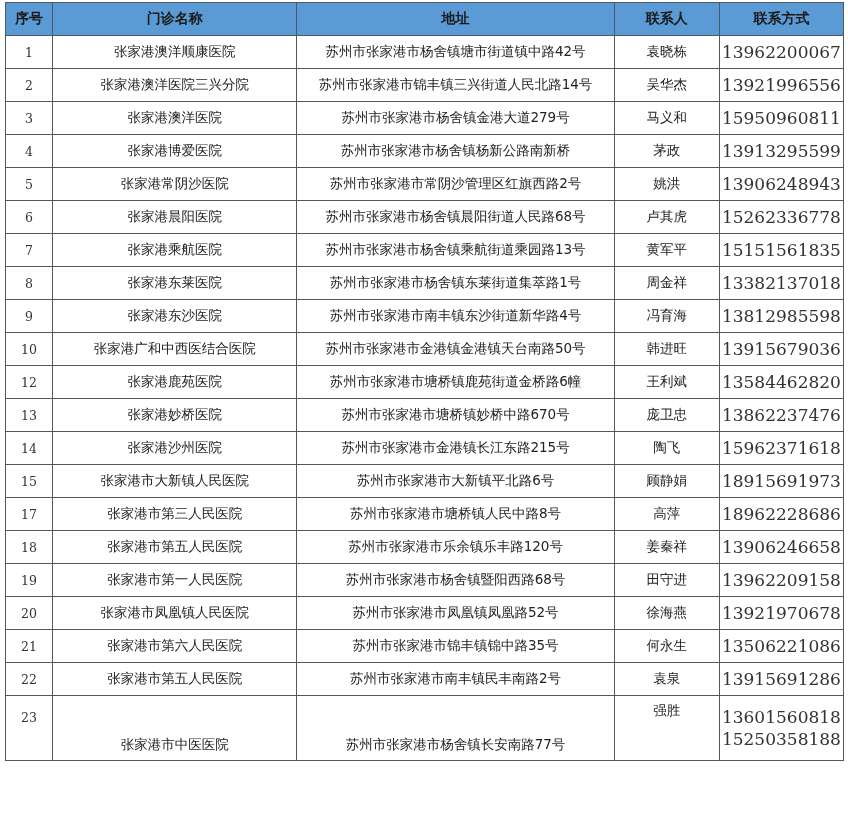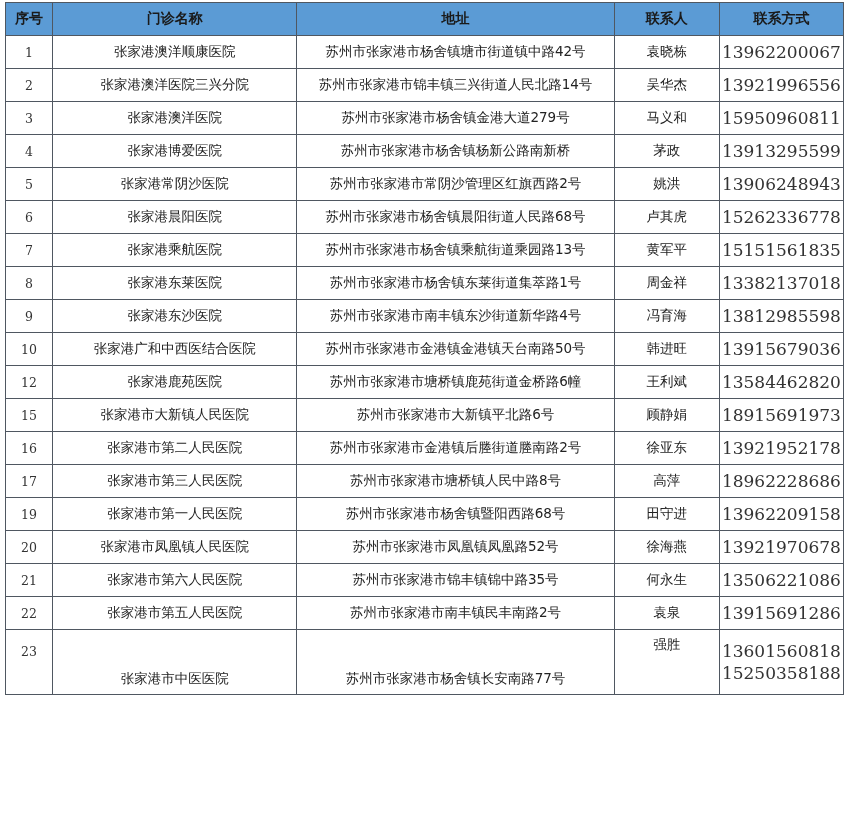--- a/index.html
+++ b/index.html
@@ -126,39 +126,53 @@
         <td class="phone">13915679036</td>
       </tr>
     <tr>
         <td class="num idx">12</td>
         <td class="name">张家港鹿苑医院</td>
         <td class="addr">苏州市张家港市塘桥镇鹿苑街道金桥路6幢</td>
         <td class="contact">王利斌</td>
         <td class="phone">13584462820</td>
       </tr>
     <tr>
+        <td class="num idx">13</td>
+        <td class="name">张家港妙桥医院</td>
+        <td class="addr">苏州市张家港市塘桥镇妙桥中路670号</td>
+        <td class="contact">庞卫忠</td>
+        <td class="phone">13862237476</td>
+      </tr>
+    <tr>
+        <td class="num idx">14</td>
+        <td class="name">张家港沙州医院</td>
+        <td class="addr">苏州市张家港市金港镇长江东路215号</td>
+        <td class="contact">陶飞</td>
+        <td class="phone">15962371618</td>
+      </tr>
+    <tr>
         <td class="num idx">15</td>
         <td class="name">张家港市大新镇人民医院</td>
         <td class="addr">苏州市张家港市大新镇平北路6号</td>
         <td class="contact">顾静娟</td>
         <td class="phone">18915691973</td>
       </tr>
     <tr>
-        <td class="num idx">16</td>
-        <td class="name">张家港市第二人民医院</td>
-        <td class="addr">苏州市张家港市金港镇后塍街道塍南路2号</td>
-        <td class="contact">徐亚东</td>
-        <td class="phone">13921952178</td>
-      </tr>
-    <tr>
         <td class="num idx">17</td>
         <td class="name">张家港市第三人民医院</td>
         <td class="addr">苏州市张家港市塘桥镇人民中路8号</td>
         <td class="contact">高萍</td>
         <td class="phone">18962228686</td>
+      </tr>
+    <tr>
+        <td class="num idx">18</td>
+        <td class="name">张家港市第五人民医院</td>
+        <td class="addr">苏州市张家港市乐余镇乐丰路120号</td>
+        <td class="contact">姜秦祥</td>
+        <td class="phone">13906246658</td>
       </tr>
     <tr>
         <td class="num idx">19</td>
         <td class="name">张家港市第一人民医院</td>
         <td class="addr">苏州市张家港市杨舍镇暨阳西路68号</td>
         <td class="contact">田守进</td>
         <td class="phone">13962209158</td>
       </tr>
     <tr>
         <td class="num idx">20</td>

